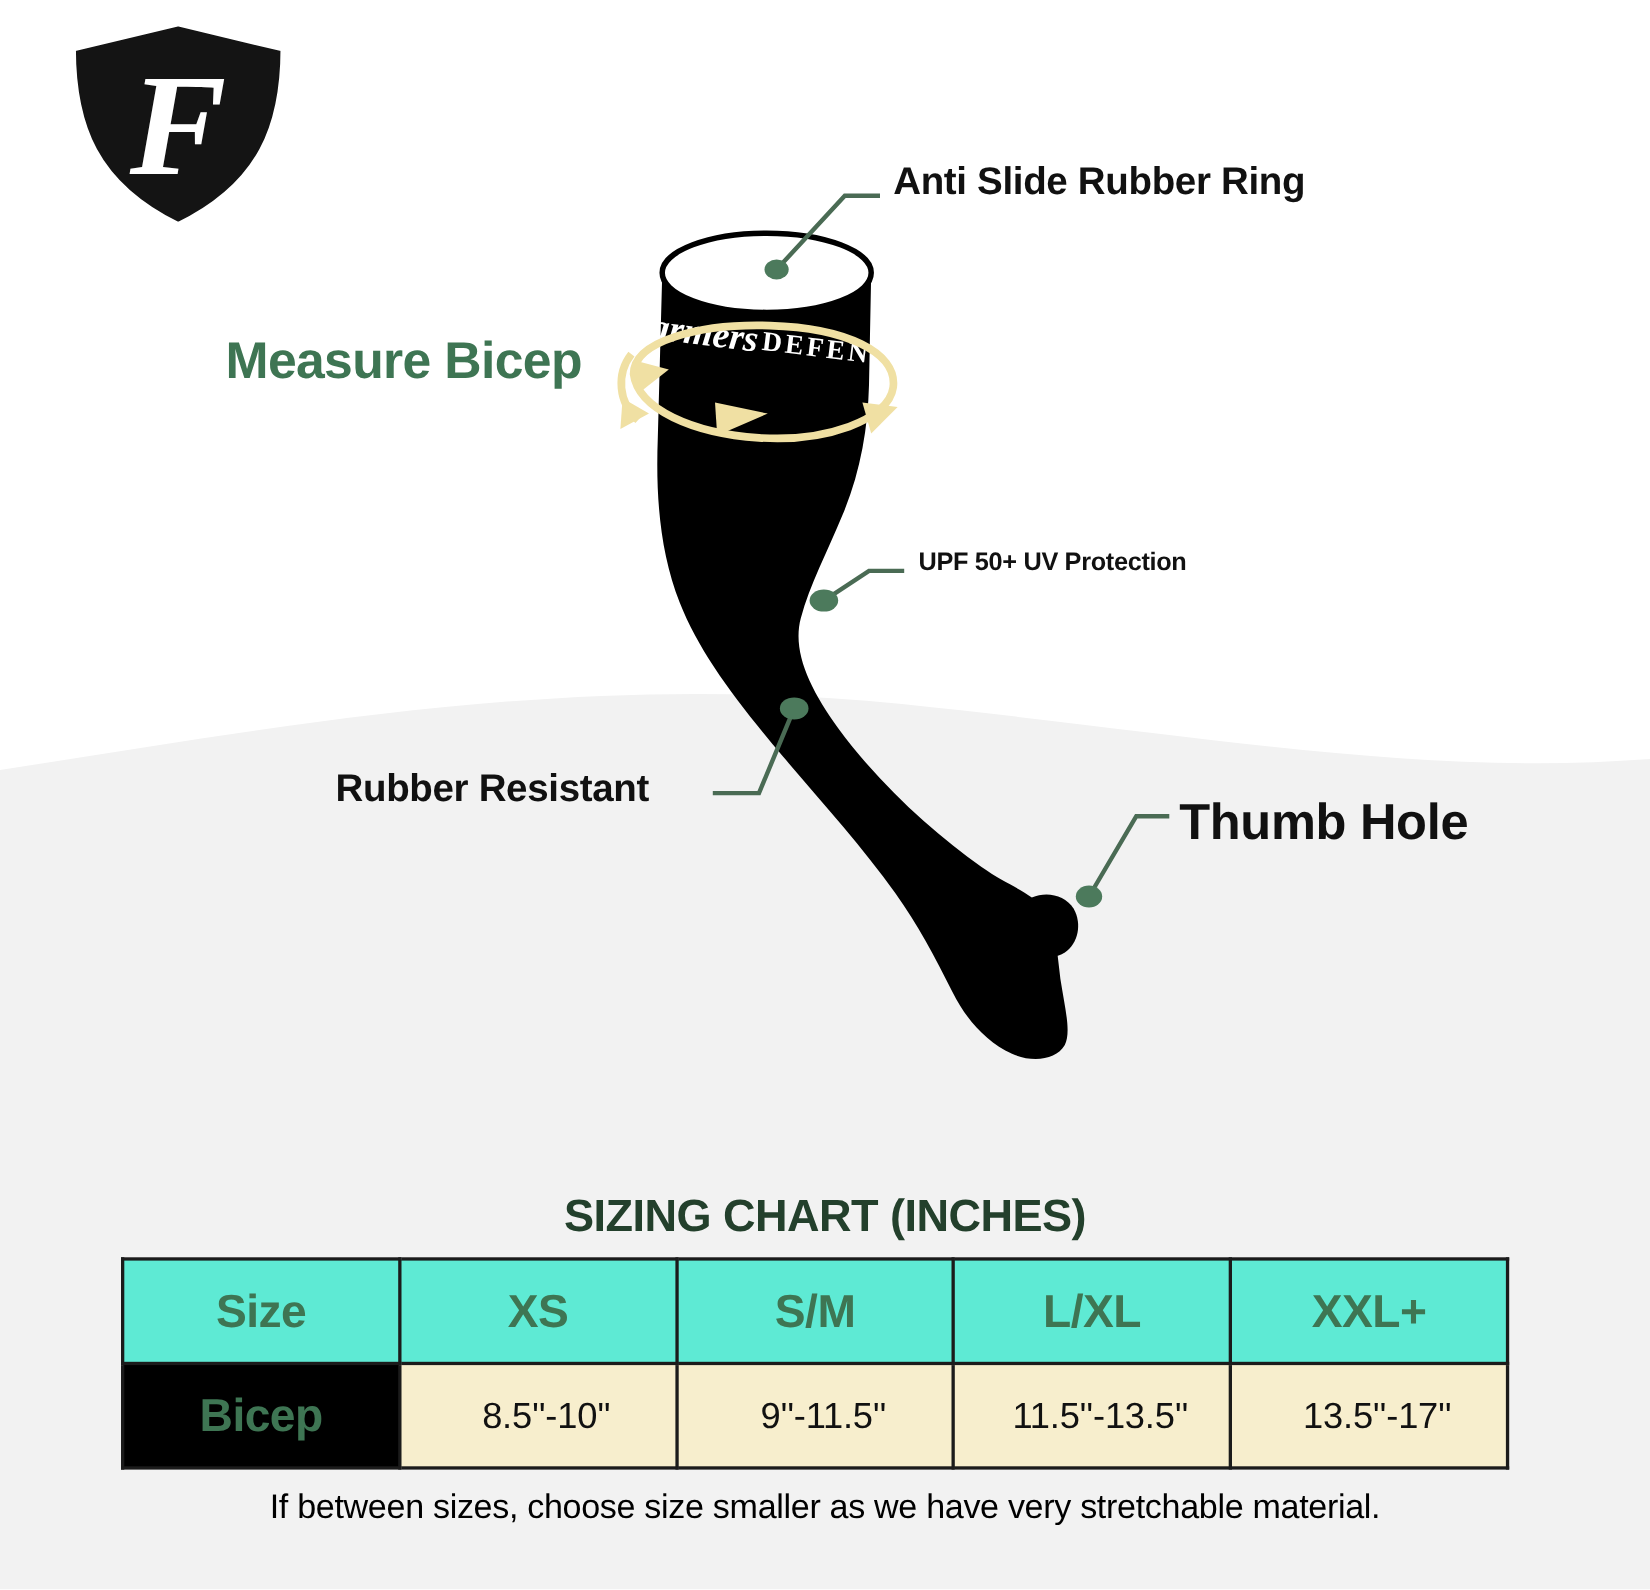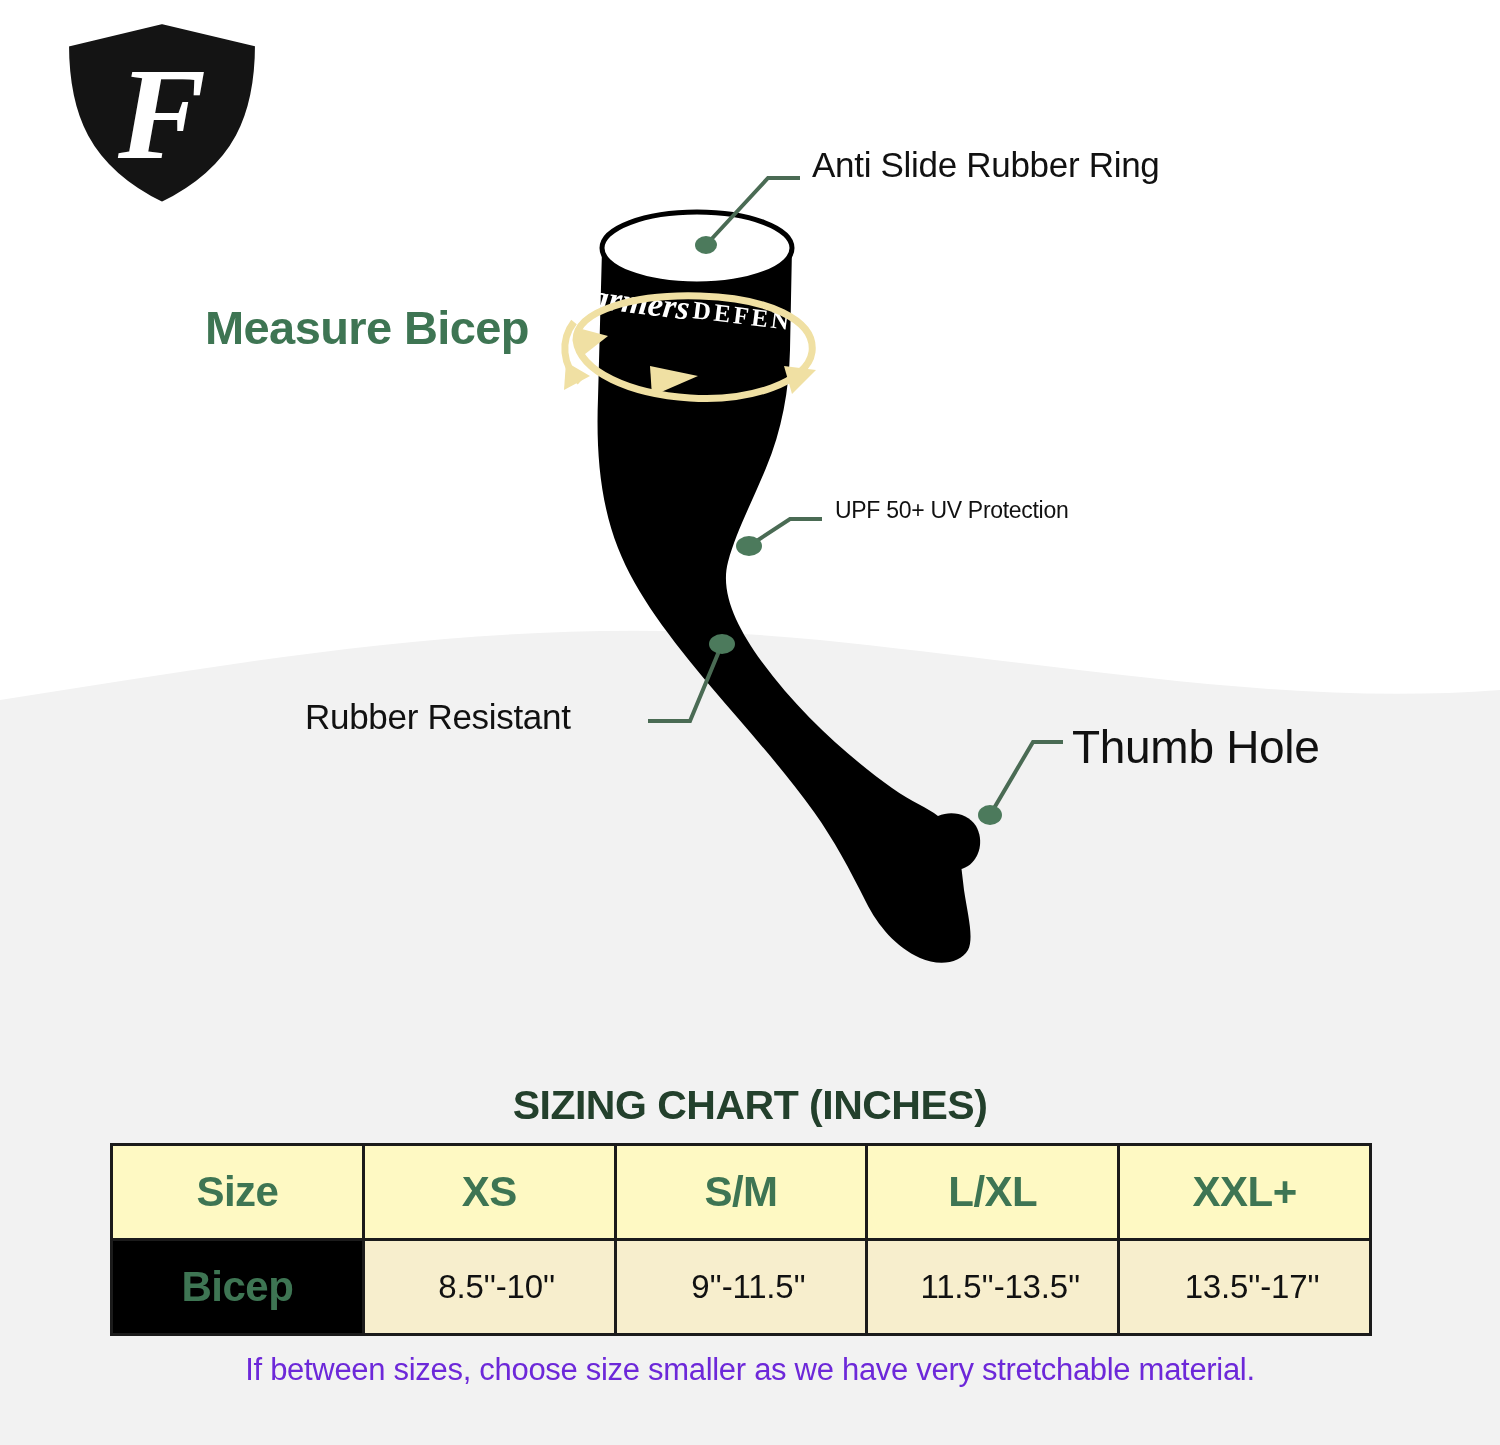--- a/index.html
+++ b/index.html
@@ -48,21 +48,21 @@
     top: 190px;
     width: 560px;
     height: 790px;
     z-index: 3;
   }
 
   
   .callout-label {
     position: absolute;
     font-family: "Liberation Sans", sans-serif;
-    font-weight: normal;
+    font-weight: bold;
     color: #111111;
     letter-spacing: -0.3px;
     white-space: nowrap;
     z-index: 7;
   }
   #label-anti-slide {
     left: 812px;
     top: 145px;
     font-size: 35px;
   }
@@ -127,21 +127,21 @@
     z-index: 6;
     table-layout: fixed;
   }
   #size-table td {
     border: 3px solid #1b1b1b;
     height: 90px;
     text-align: center;
     vertical-align: middle;
   }
   .hdr-cell {
-    background: #fef9c3;
+    background: #5eead4;
     color: #3e7553;
     font-size: 42px;
     font-weight: bold;
     letter-spacing: -0.5px;
   }
   .row-label {
     background: #000000;
     color: #3e7553;
     font-size: 42px;
     font-weight: bold;
@@ -155,21 +155,21 @@
     letter-spacing: -0.2px;
     padding-left: 16px;
   }
   #chart-note {
     position: absolute;
     left: 0;
     top: 1352px;
     width: 1500px;
     text-align: center;
     font-size: 31px;
-    color: #6d28d9;
+    color: #000000;
     letter-spacing: -0.3px;
     z-index: 6;
   }
 </style>
 </head>
 <body>
 
 <div id="page">
 
   <svg id="bg-wave" viewBox="0 0 1500 1445" preserveAspectRatio="none">

